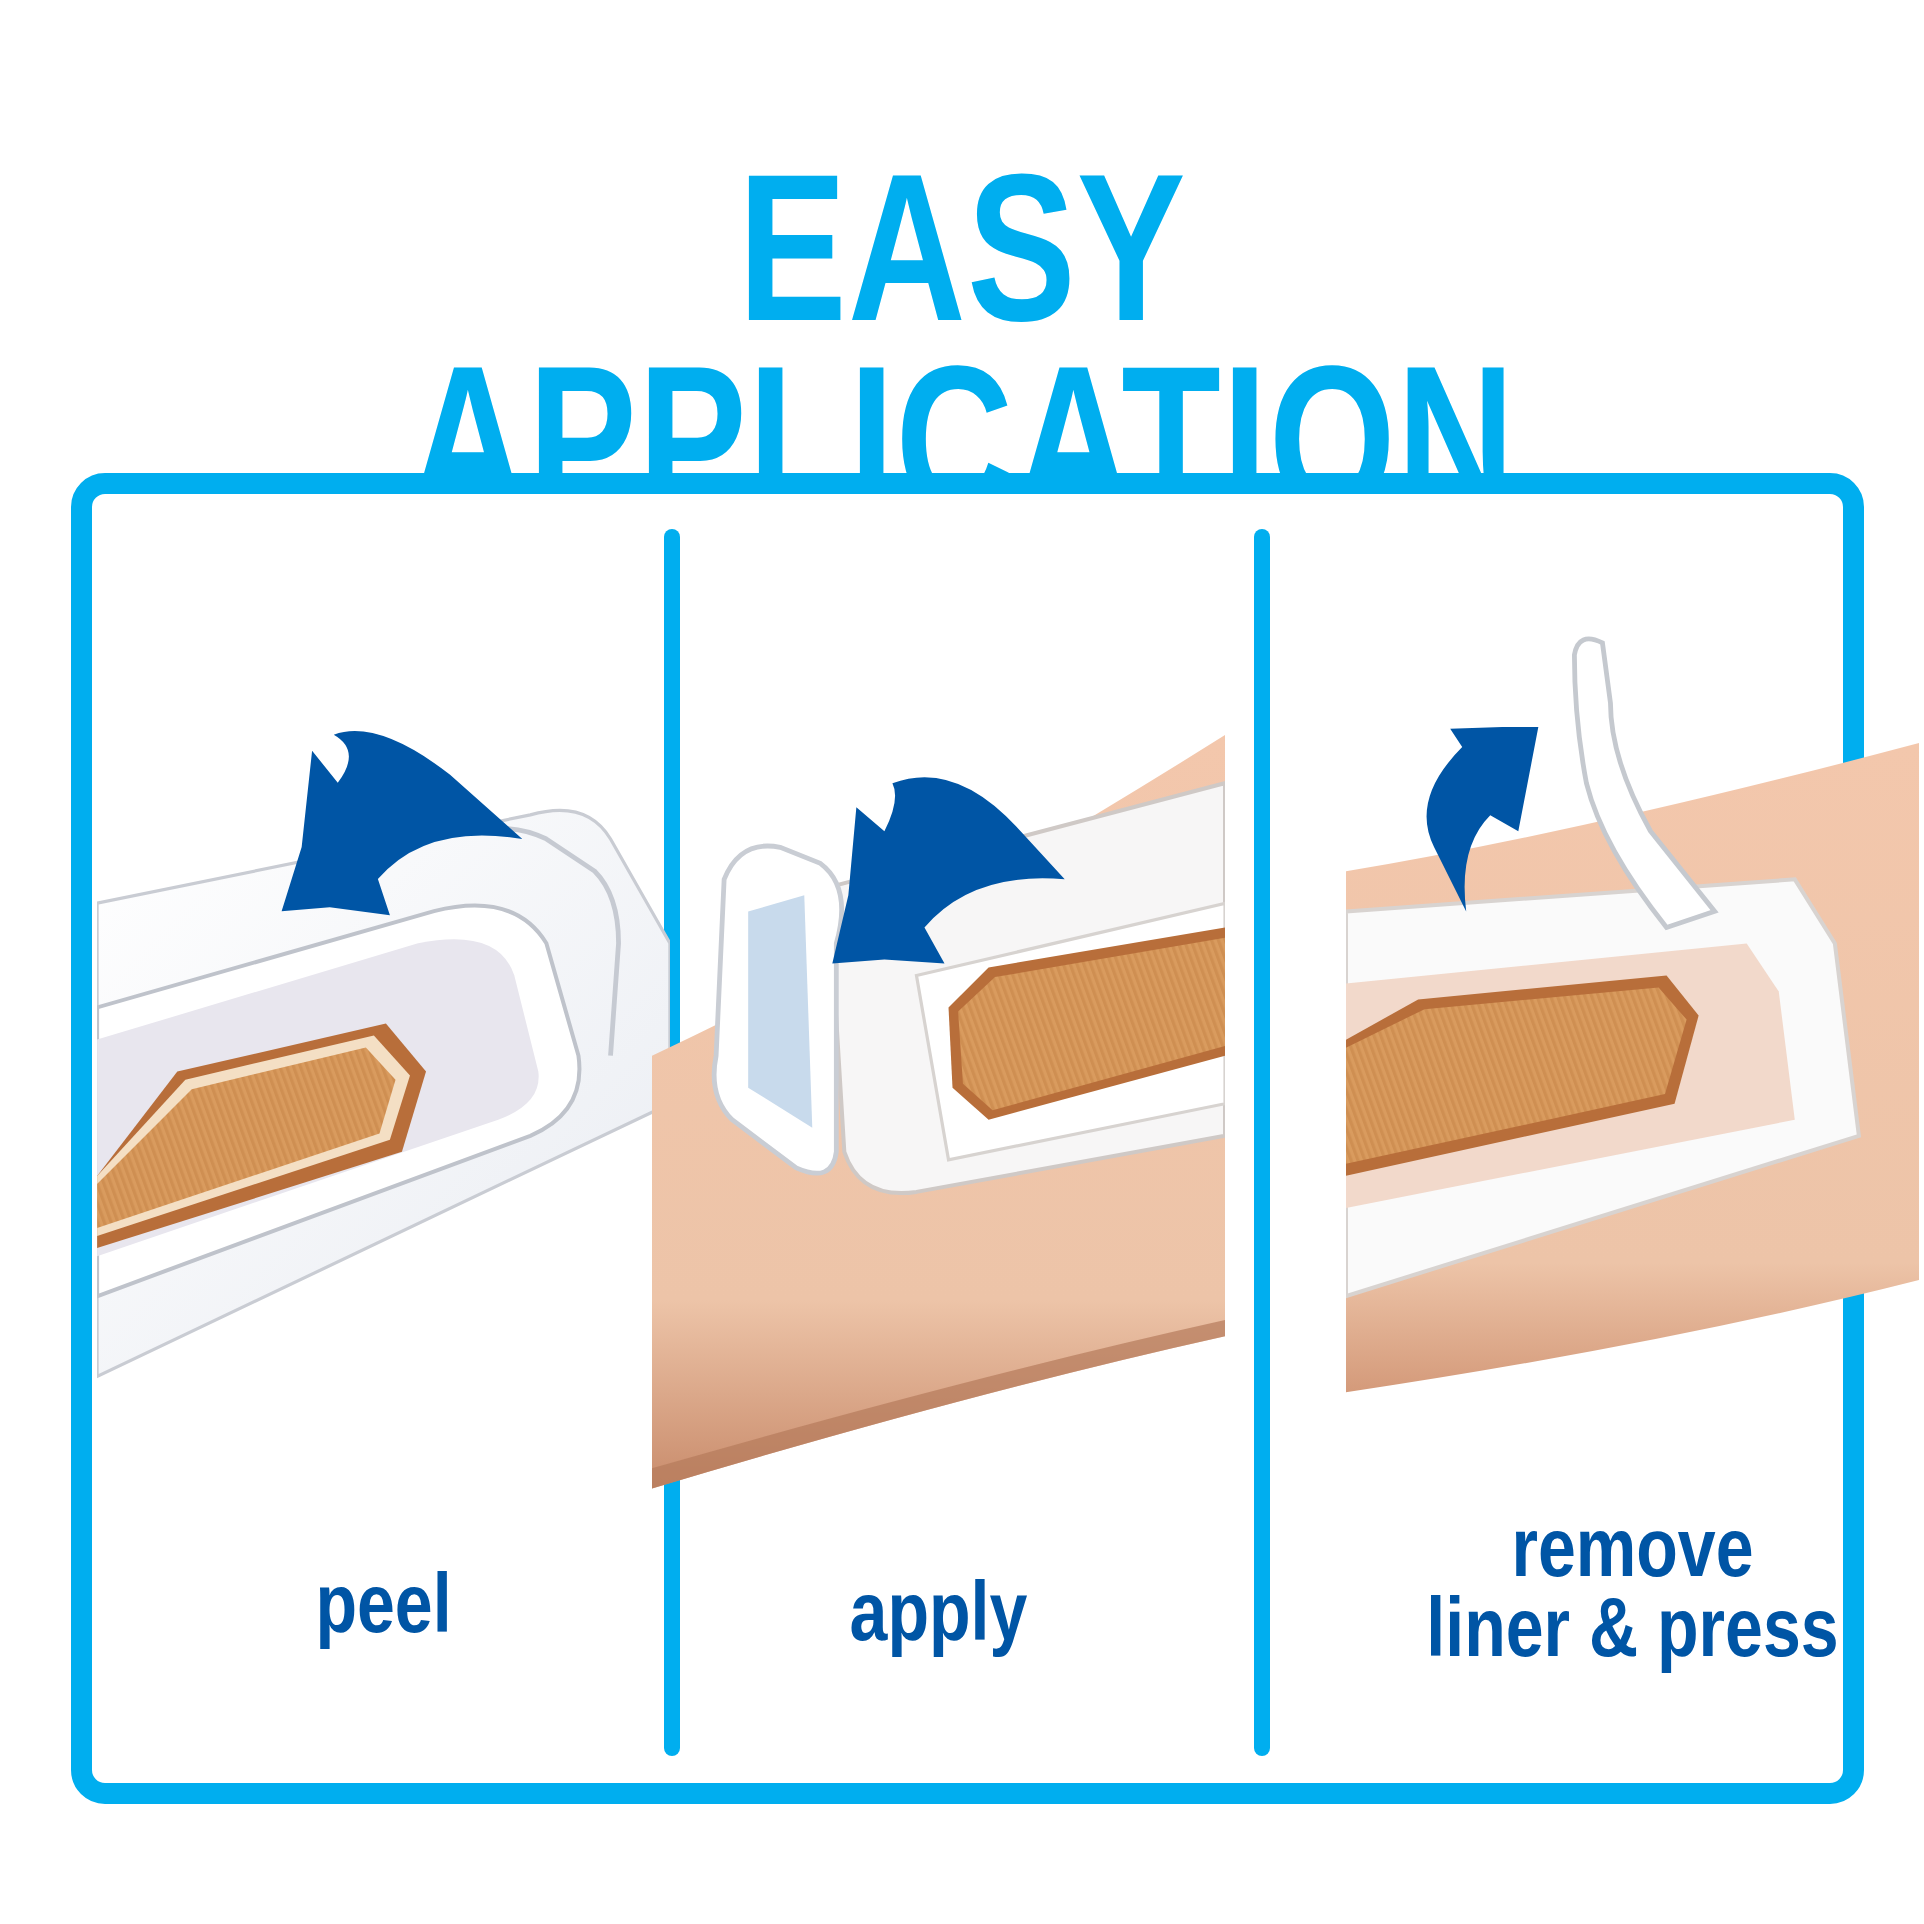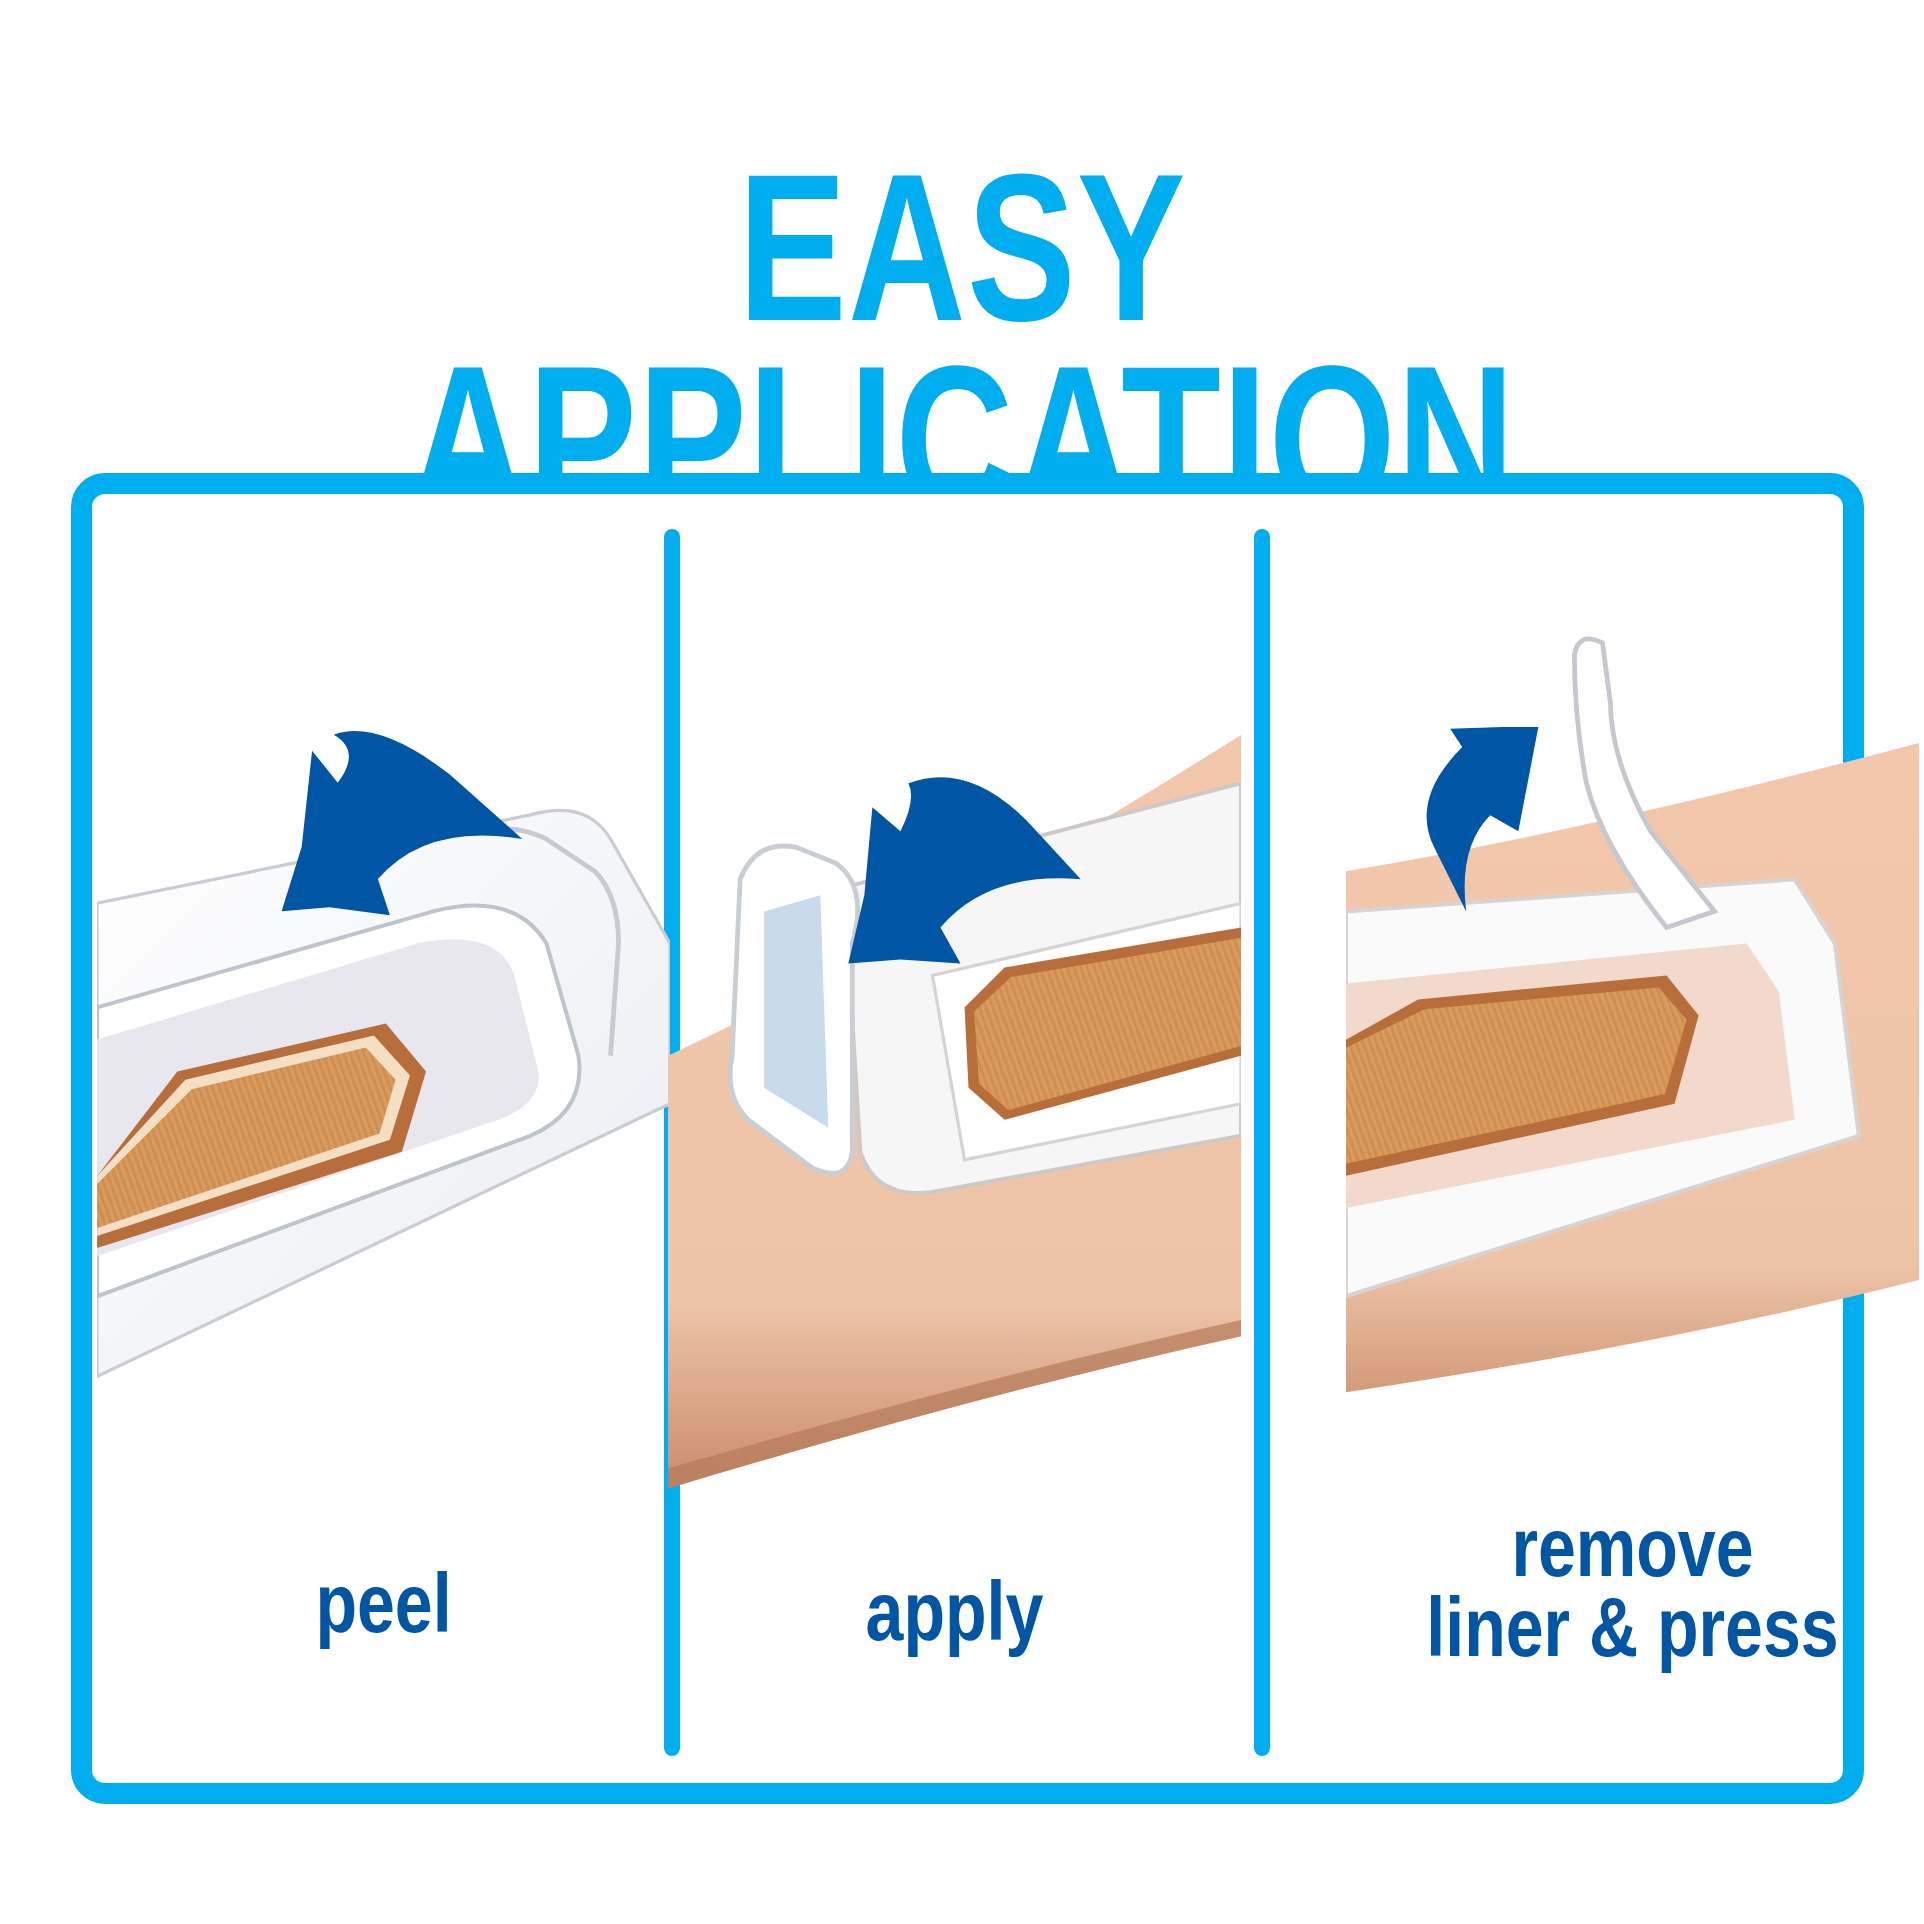--- a/index.html
+++ b/index.html
@@ -56,21 +56,21 @@
 
     <path d="M0 850 L100 720 L360 660 L410 720 L380 820 L0 940 Z" fill="#B86E3A"></path>
     <path d="M0 850 L110 730 L345 675 L390 725 L365 805 L0 925 Z" fill="#F4DFC4"></path>
     <path d="M0 860 L118 742 L335 690 L372 730 L352 797 L0 915 Z" fill="url(#padtex)"></path>
 
     <path d="M295 300 Q350 280 440 350 L530 430 Q410 410 350 480 L365 525 L290 515 L230 520 L255 440 L268 320 L300 360 Q330 320 295 300 Z" fill="#0055A5"></path>
   </svg>
   <div class="caption" style="top:1071px;">peel</div>
 </div>
 
-<div class="panel" style="left:668px; width:573px;text-decoration:underline;">
+<div class="panel" style="left:652px; width:573px;text-decoration:underline;">
   <svg width="573" height="1290" viewBox="0 0 715 1608">
     <defs>
       <linearGradient id="skin2" x1="0" y1="0" x2="0" y2="1">
         <stop offset="0" stop-color="#F3C7AC"></stop>
           <stop offset="0.75" stop-color="#EDC4A8"></stop>
           <stop offset="1" stop-color="#C98C6C"></stop>
       </linearGradient>
       <pattern id="padtex2" width="8" height="8" patternUnits="userSpaceOnUse" patternTransform="rotate(-20)">
         <rect width="8" height="8" fill="#D99B5E"></rect>
           <rect width="4" height="8" fill="#CF8F52"></rect>

